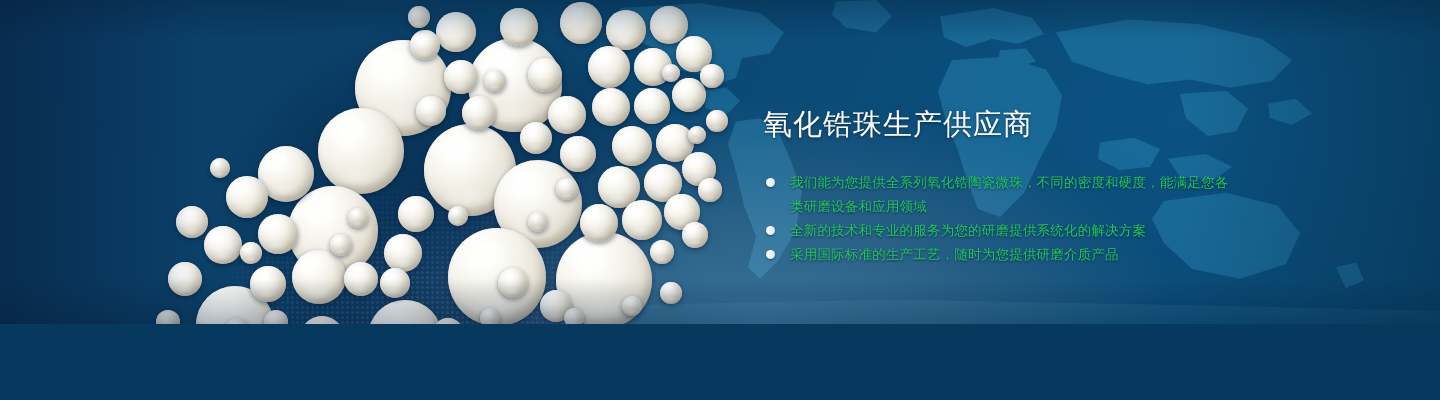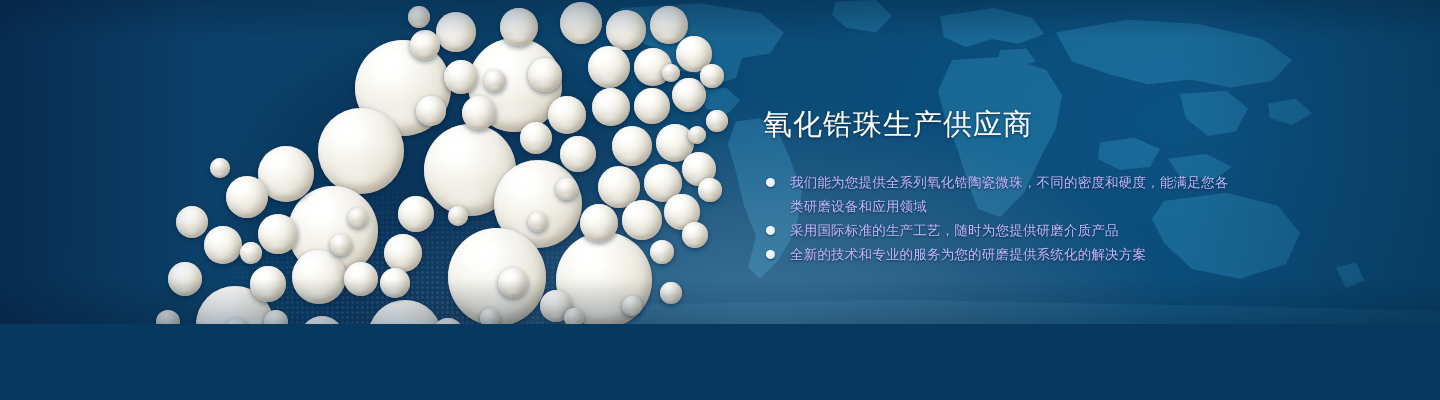--- a/index.html
+++ b/index.html
@@ -89,21 +89,21 @@
     letter-spacing:1px;
     font-weight:400;
     margin:0 0 26px 0;
     text-shadow:0 1px 3px rgba(2,24,46,.65);
     white-space:nowrap;
   }
   .bullets{list-style:none;margin:0;padding:0;}
   .bullet{
     position:relative;
     padding-left:27px;
-    color:#c4b5fd;
+    color:#22c55e;
     font-size:13.5px;
     line-height:24px;
     letter-spacing:.2px;
     text-shadow:0 1px 2px rgba(2,24,46,.70);
     margin-bottom:0;
   }
   .dot{
     position:absolute;left:3px;top:8px;
     width:9px;height:9px;border-radius:50%;
     background:radial-gradient(circle at 35% 32%, #ffffff 0%, #e9eff5 55%, #c8d6e2 100%);
@@ -253,22 +253,22 @@
 
   <div class="copy">
     <h1 class="headline">氧化锆珠生产供应商</h1>
     <ul class="bullets">
       <li class="bullet">
         <span class="dot"></span>
         <span>我们能为您提供全系列氧化锆陶瓷微珠，不同的密度和硬度，能满足您各类研磨设备和应用领域</span>
       </li>
       <li class="bullet">
         <span class="dot"></span>
-        <span>采用国际标准的生产工艺，随时为您提供研磨介质产品</span>
+        <span>全新的技术和专业的服务为您的研磨提供系统化的解决方案</span>
       </li>
       <li class="bullet">
         <span class="dot"></span>
-        <span>全新的技术和专业的服务为您的研磨提供系统化的解决方案</span>
+        <span>采用国际标准的生产工艺，随时为您提供研磨介质产品</span>
       </li>
     </ul>
   </div>
 
 </div>
 
 </body></html>

